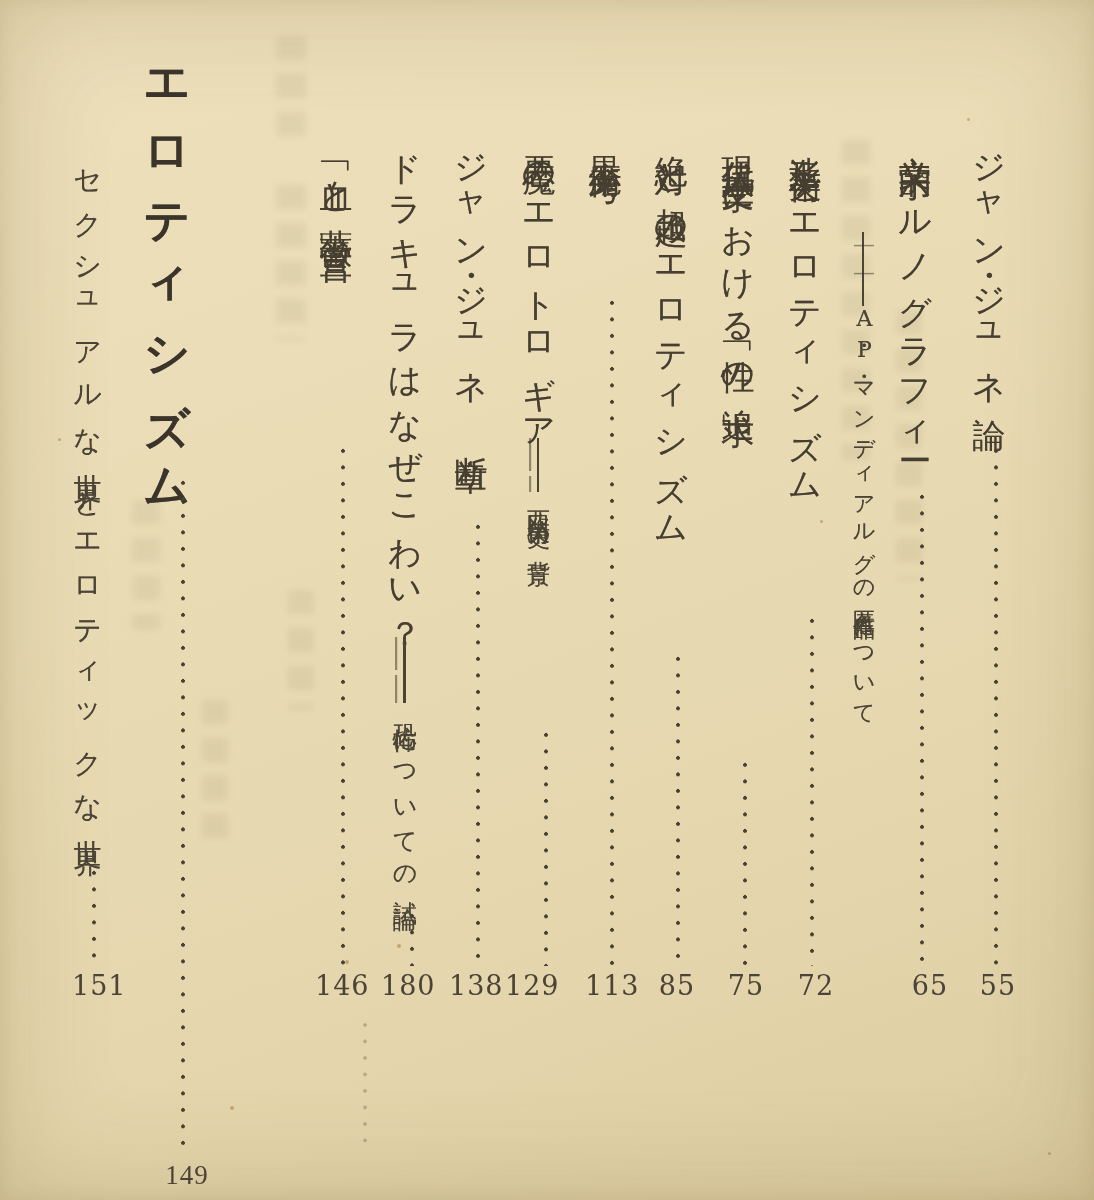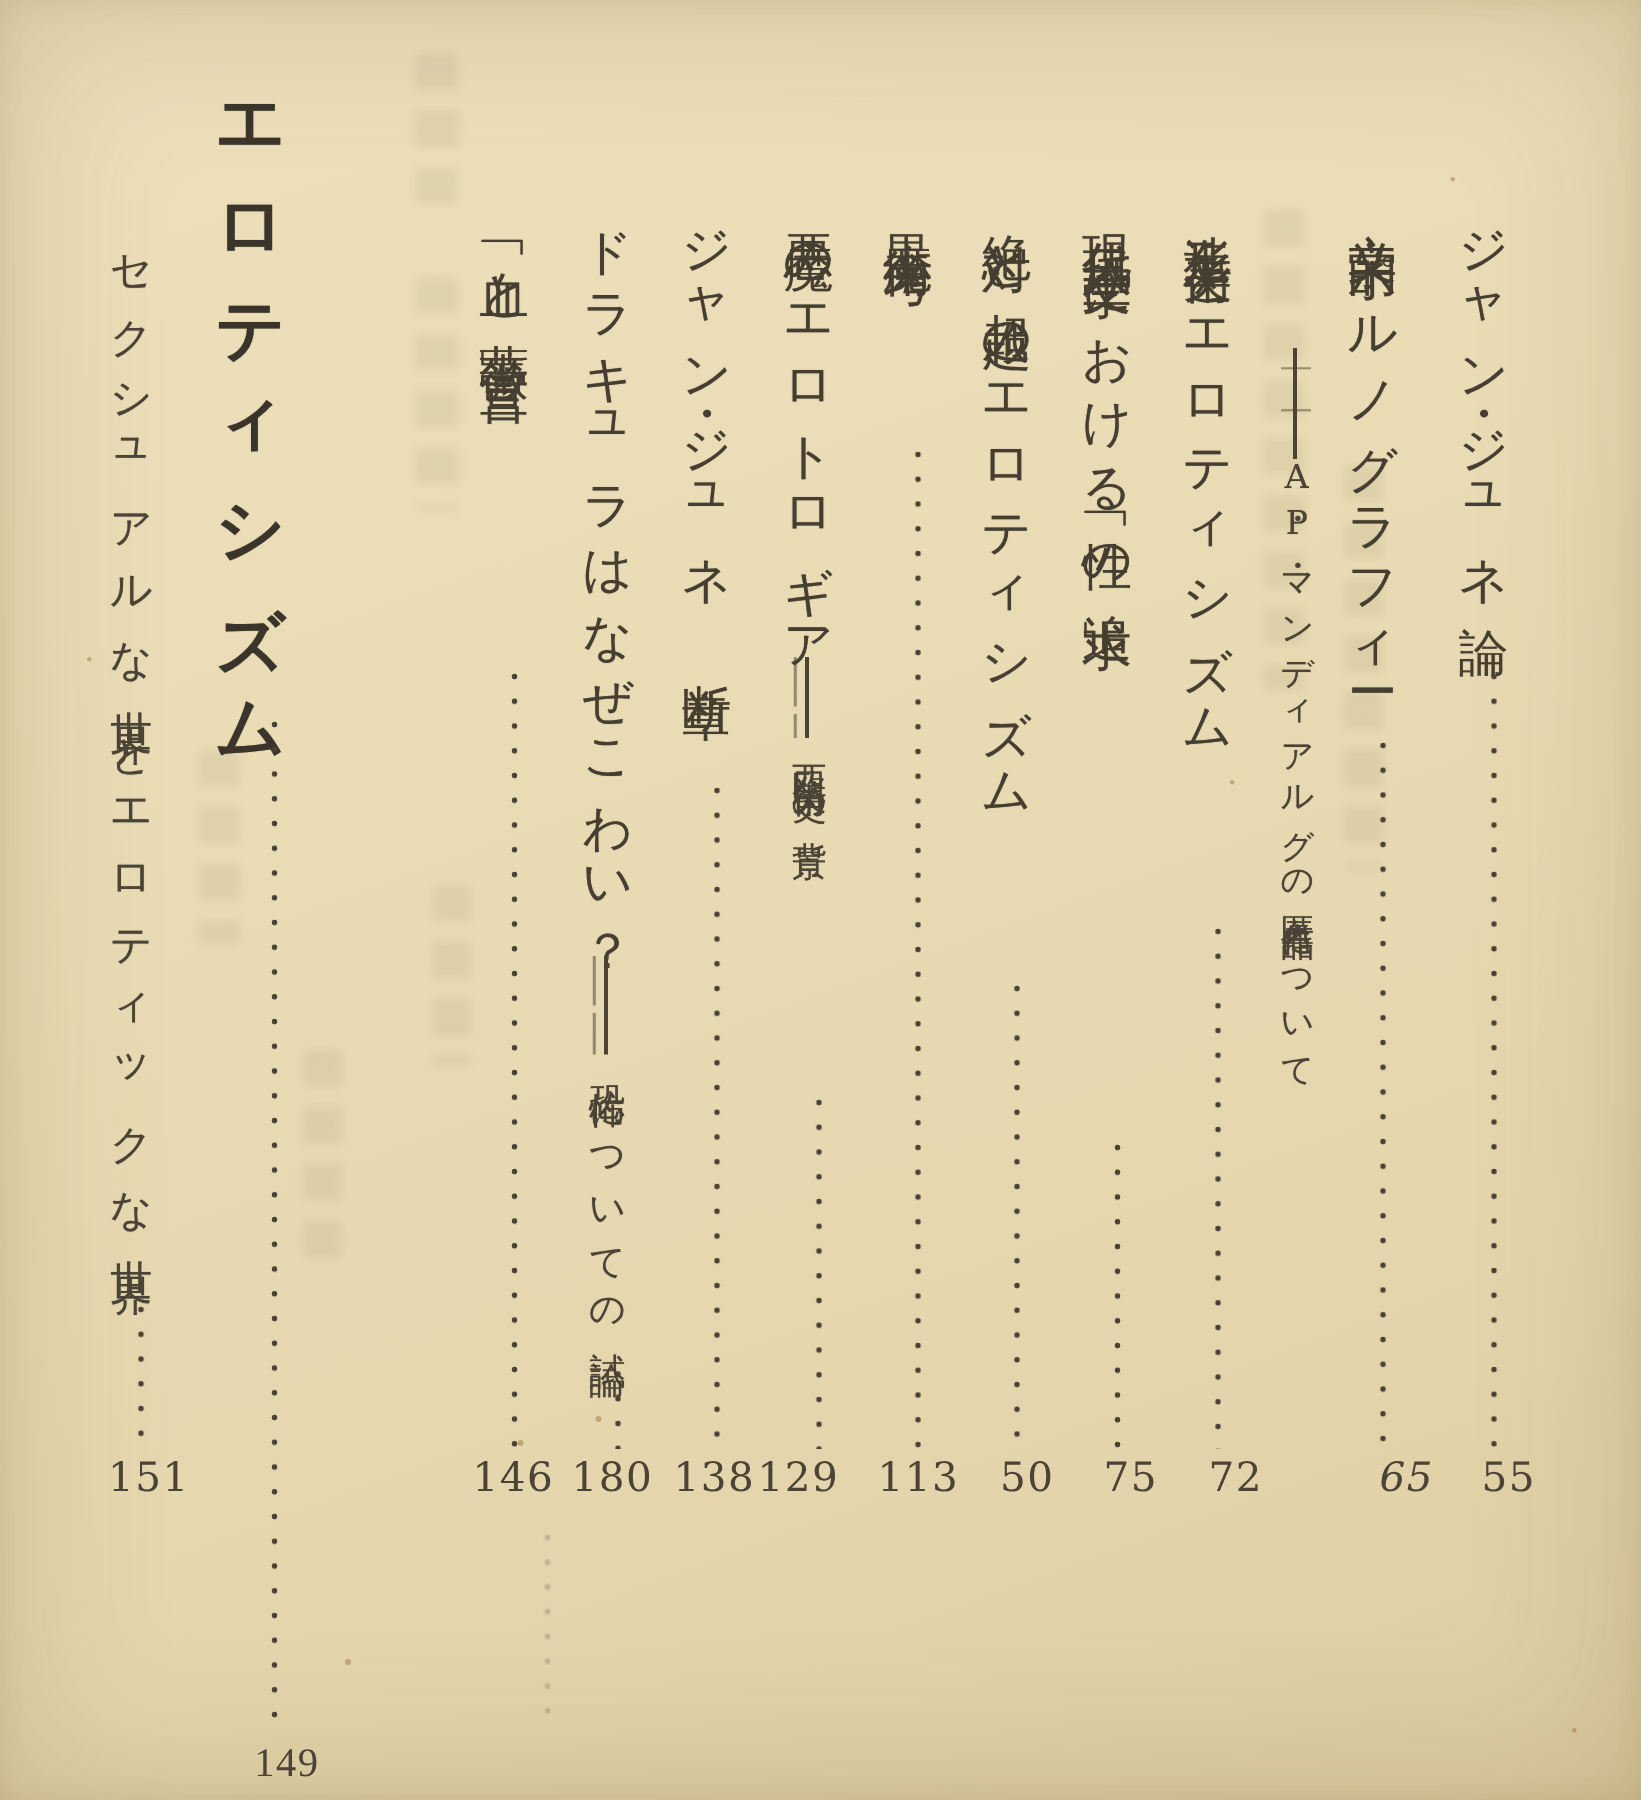--- a/index.html
+++ b/index.html
@@ -63,21 +63,21 @@
     background-size:6px 16.5px;
     background-repeat:repeat-y;
   }
   .num{
     position:absolute;
     font-family:"DejaVu Serif","Liberation Serif",serif;
     font-size:27px;
     color:#4a4336;
     letter-spacing:1px;
     width:52px;
-    text-align:right;
+    text-align:center;
     line-height:1;
   }
   
   .ghost{
     position:absolute;
     filter:blur(3px);
     background:repeating-linear-gradient(180deg,rgba(118,104,72,.14) 0 24px,rgba(118,104,72,0) 24px 38px);
     border-radius:4px;
   }
   .ghost.faint{background:repeating-linear-gradient(180deg,rgba(118,104,72,.09) 0 24px,rgba(118,104,72,0) 24px 38px);}
@@ -113,33 +113,33 @@
   <div class="speck" style="left:230px;top:1106px;width:4px;height:4px;"></div>
   <div class="speck" style="left:1048px;top:1152px;width:3px;height:3px;"></div>
 
   <div class="vtext" style="left:973px;top:130px;">ジャン・ジュネ論</div>
   <div class="dots" style="left:993px;top:446px;height:520px;"></div>
   <div class="num" style="left:972px;top:972px;">55</div>
 
   <div class="vtext" style="left:899px;top:130px;">文学的ポルノグラフィー</div>
   <div class="vtext sub upright" style="left:853px;top:232px;"><span class="vdash d2">――</span><span>A・P・マンディアルグの匿名作品について</span></div>
   <div class="dots" style="left:919px;top:492px;height:474px;"></div>
-  <div class="num" style="left:904px;top:972px;font-style:italic;">65</div>
+  <div class="num" style="left:904px;top:972px;">65</div>
 
   <div class="vtext" style="left:789px;top:130px;">造形美術とエロティシズム</div>
   <div class="dots" style="left:809px;top:616px;height:350px;"></div>
   <div class="num" style="left:790px;top:972px;">72</div>
 
   <div class="vtext" style="left:722px;top:130px;">現代日本文学における「性の追求」</div>
   <div class="dots" style="left:742px;top:760px;height:206px;"></div>
   <div class="num" style="left:720px;top:972px;">75</div>
 
   <div class="vtext" style="left:655px;top:130px;">絶対と超越のエロティシズム</div>
   <div class="dots" style="left:675px;top:654px;height:312px;"></div>
-  <div class="num" style="left:651px;top:972px;">50</div>
+  <div class="num" style="left:651px;top:972px;">85</div>
 
   <div class="vtext" style="left:589px;top:130px;">黒魔術考</div>
   <div class="dots" style="left:609px;top:298px;height:668px;"></div>
   <div class="num" style="left:585px;top:972px;">113</div>
 
   <div class="vtext" style="left:523px;top:130px;"><span>悪魔のエロトロギア</span><span class="vdash d7">――</span><span class="sub sub7">西欧美術史の背景</span></div>
   <div class="dots" style="left:543px;top:730px;height:236px;"></div>
   <div class="num" style="left:505px;top:972px;">129</div>
 
   <div class="vtext" style="left:455px;top:130px;">ジャン・ジュネ　断章</div>

